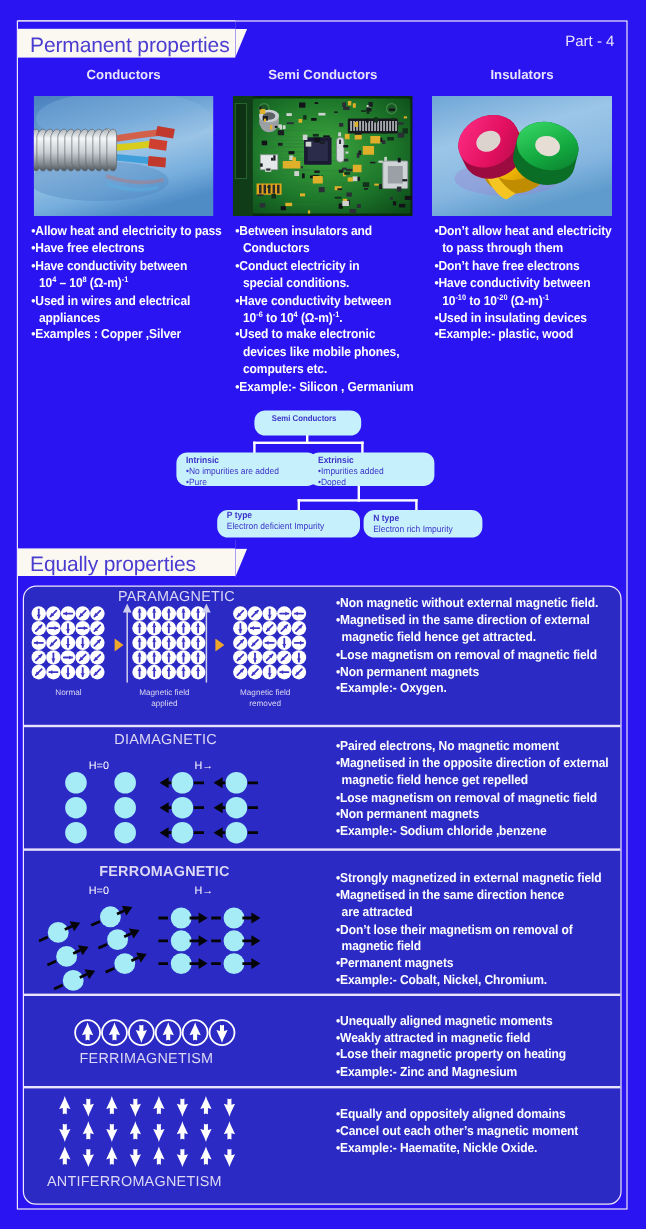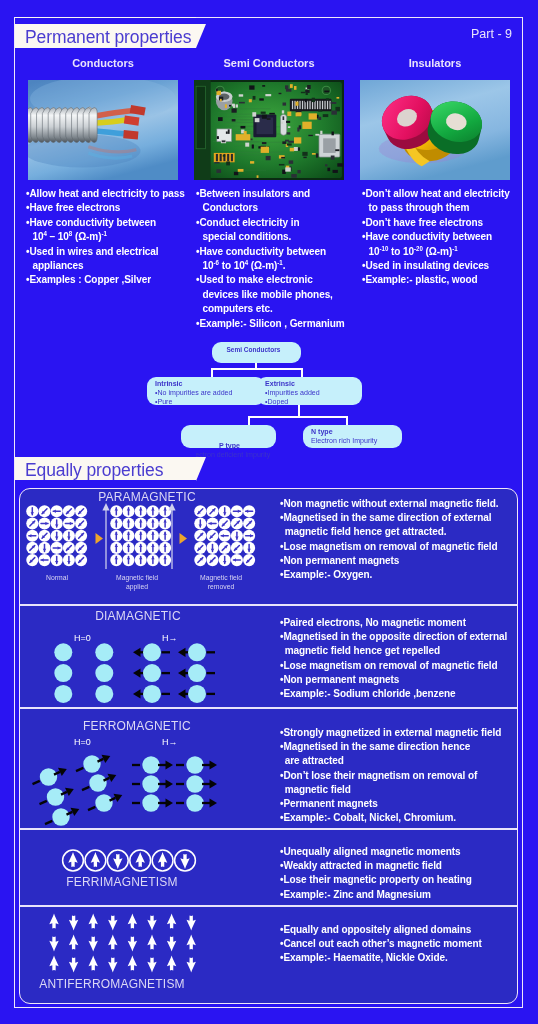--- a/index.html
+++ b/index.html
@@ -39,21 +39,21 @@
 </head>
 <body>
 
 <div class="page">
   <div class="elec-frame"></div>
   <div class="banner" style="left:15px;top:17px;width:181px;">
     <span class="stripe"></span>
     <span class="lbl">Permanent properties</span>
     <span class="slant"></span>
   </div>
-  <div class="partlbl">Part - 9</div>
+  <div class="partlbl">Part - 4</div>
 
   <div id="elec-body">
       <div class="coltitle" style="left:28px;top:57px;width:150px;">Conductors</div>
       <div class="photo" style="left:28px;top:80px;width:150px;height:100px;"><svg width="150" height="100" viewBox="0 0 144 96">
           <defs>
             <linearGradient id="bgt" x1="0.1" y1="0" x2="0.5" y2="1">
               <stop offset="0" stop-color="#4d84c0"></stop>
               <stop offset="0.30" stop-color="#6ba2d4"></stop>
               <stop offset="0.55" stop-color="#9cc4e6"></stop>
               <stop offset="0.80" stop-color="#76aedd"></stop>
@@ -391,21 +391,21 @@
           <div class="it">•Pure</div>
         </div>
       </div>
       <div class="fbox" style="left:257px;top:377px;width:105px;height:28px;padding:3px 16px 0 8px;">
         <div class="tw">
           <div class="ttl">Extrinsic</div>
           <div class="it">•Impurities added</div>
           <div class="it">•Doped</div>
         </div>
       </div>
-      <div class="fbox" style="left:181px;top:425px;width:95px;height:23px;padding:17px 0 0 8px;text-align:center;">
+      <div class="fbox" style="left:181px;top:425px;width:119px;height:23px;padding:1px 0 0 8px;">
         <div class="tw">
           <div class="ttl">P type</div>
           <div class="it">Electron deficient Impurity</div>
         </div>
       </div>
       <div class="fbox" style="left:303px;top:425px;width:99px;height:23px;padding:3px 0 0 8px;">
         <div class="tw">
           <div class="ttl">N type</div>
           <div class="it">Electron rich Impurity</div>
         </div>
@@ -454,21 +454,21 @@
         <div>•Lose their magnetic property on heating</div>
         <div>•Example:- Zinc and Magnesium</div>
       </div>
       <div class="mlist" style="left:280px;top:922px;">
         <div>•Equally and oppositely aligned domains</div>
         <div>•Cancel out each other’s magnetic moment</div>
         <div>•Example:- Haematite, Nickle Oxide.</div>
       </div>
       <div class="mtitle" style="left:27px;top:490px;width:240px;">PARAMAGNETIC</div>
       <div class="mtitle" style="left:18px;top:609px;width:240px;">DIAMAGNETIC</div>
-      <div class="mtitle" style="left:17px;top:719px;width:240px;">FERROMAGNETIC</div>
+      <div class="mtitle" style="left:17px;top:719px;width:240px;font-weight:bold;">FERROMAGNETIC</div>
       <div class="mtitle" style="left:2px;top:875px;width:240px;">FERRIMAGNETISM</div>
       <div class="mtitle" style="left:-8px;top:977px;width:240px;">ANTIFERROMAGNETISM</div>
       <div style="position:absolute;left:26px;top:505px;width:62px;height:62px;"><svg width="62" height="62" viewBox="0 0 62 62">
           <circle cx="6.3" cy="6.3" r="6.05" fill="#ffffff"></circle>
           <line x1="6.30" y1="2.80" x2="6.30" y2="9.80" stroke="#3d34c6" stroke-width="1.5" stroke-linecap="round"></line>
           <path d="M6.30 9.80 L4.55 7.20 L8.05 7.20 Z" fill="#3d34c6"></path>
           <circle cx="18.5" cy="6.3" r="6.05" fill="#ffffff"></circle>
           <line x1="20.97" y1="3.83" x2="16.03" y2="8.77" stroke="#3d34c6" stroke-width="1.5" stroke-linecap="round"></line>
           <path d="M16.03 8.77 L16.63 5.70 L19.10 8.17 Z" fill="#3d34c6"></path>
           <circle cx="30.7" cy="6.3" r="6.05" fill="#ffffff"></circle>

